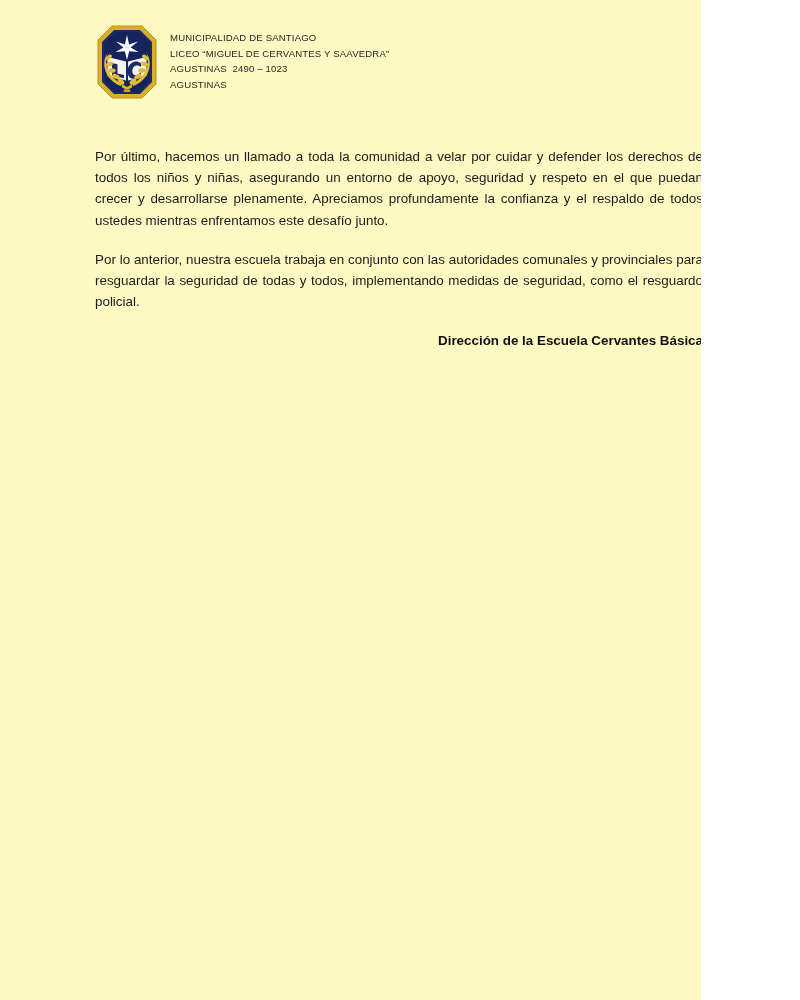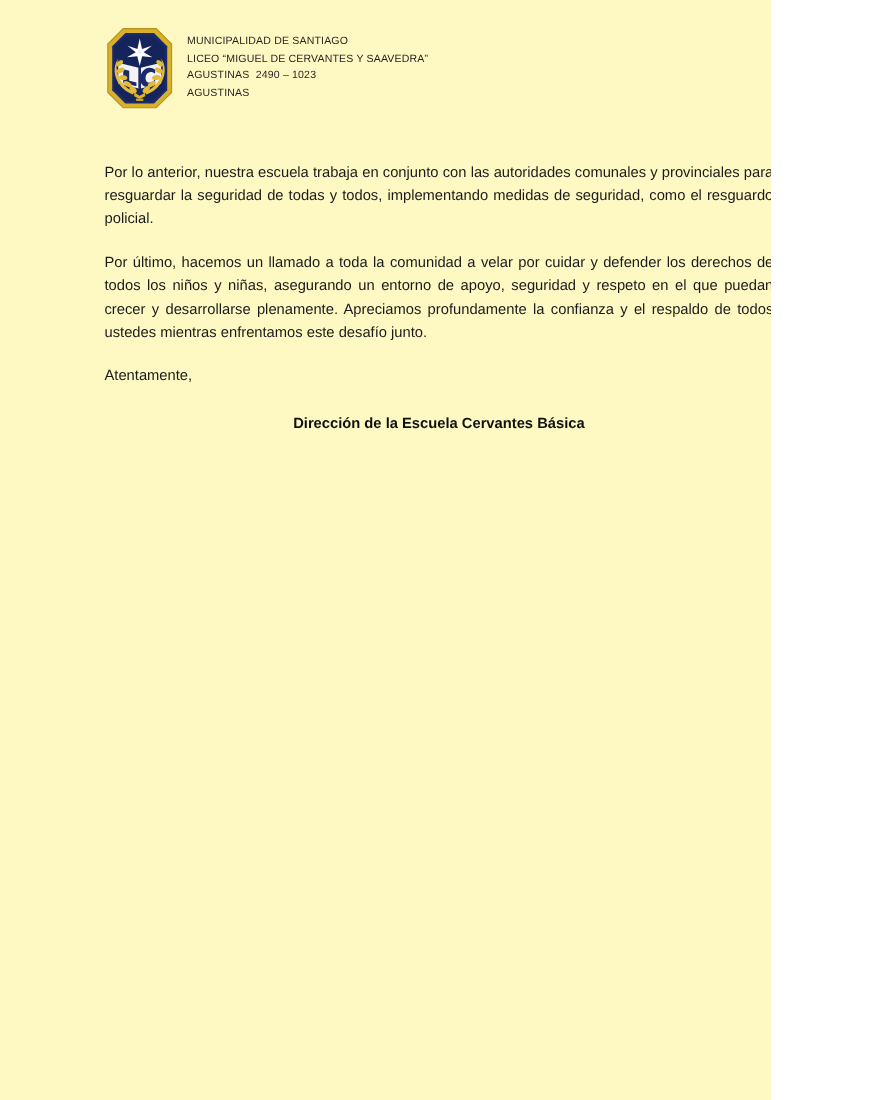--- a/index.html
+++ b/index.html
@@ -74,21 +74,21 @@
     color: #1b1b1b;
     margin: 0 0 22px 0;
     text-align: left;
   }
 
   .signature {
     font-size: 13.4px;
     line-height: 21.2px;
     font-weight: bold;
     color: #111111;
-    text-align: center;
+    text-align: right;
     margin: 0;
   }
 </style>
 </head>
 <body>
 
 <div class="page">
 
   <div class="letterhead">
 
@@ -138,19 +138,18 @@
 
     <div class="letterhead-text">
       <div class="letterhead-line">MUNICIPALIDAD DE SANTIAGO</div>
       <div class="letterhead-line">LICEO “MIGUEL DE CERVANTES Y SAAVEDRA”</div>
       <div class="letterhead-line">AGUSTINAS  2490 – 1023</div>
       <div class="letterhead-line">AGUSTINAS</div>
     </div>
   </div>
 
   <div class="body-block">
+    <p class="para">Por último, hacemos un llamado a toda la comunidad a velar por cuidar y defender los derechos de todos los niños y niñas, asegurando un entorno de apoyo, seguridad y respeto en el que puedan crecer y desarrollarse plenamente. Apreciamos profundamente la confianza y el respaldo de todos ustedes mientras enfrentamos este desafío junto.</p>
     <p class="para">Por lo anterior, nuestra escuela trabaja en conjunto con las autoridades comunales y provinciales para resguardar la seguridad de todas y todos, implementando medidas de seguridad, como el resguardo policial.</p>
-    <p class="para">Por último, hacemos un llamado a toda la comunidad a velar por cuidar y defender los derechos de todos los niños y niñas, asegurando un entorno de apoyo, seguridad y respeto en el que puedan crecer y desarrollarse plenamente. Apreciamos profundamente la confianza y el respaldo de todos ustedes mientras enfrentamos este desafío junto.</p>
-    <p class="closing">Atentamente,</p>
     <p class="signature">Dirección de la Escuela Cervantes Básica</p>
   </div>
 
 </div>
 
 </body></html>

